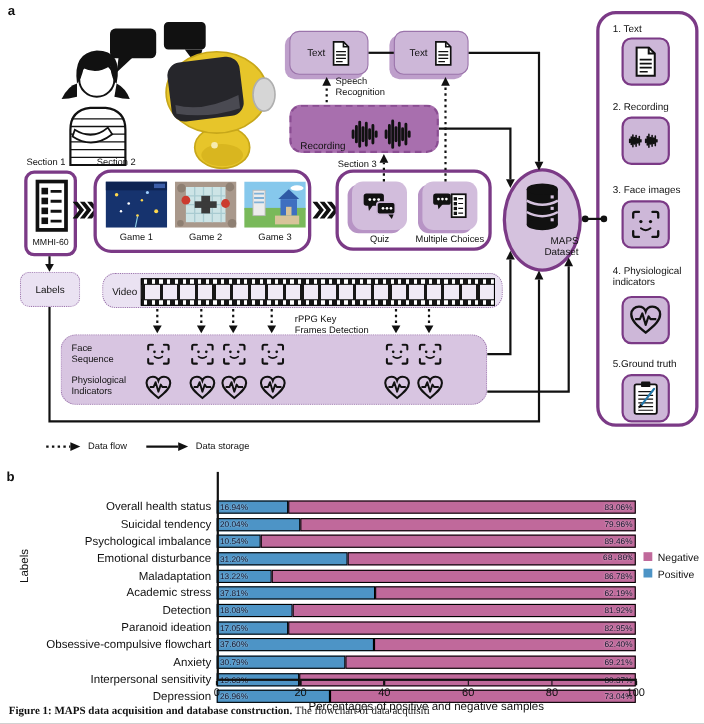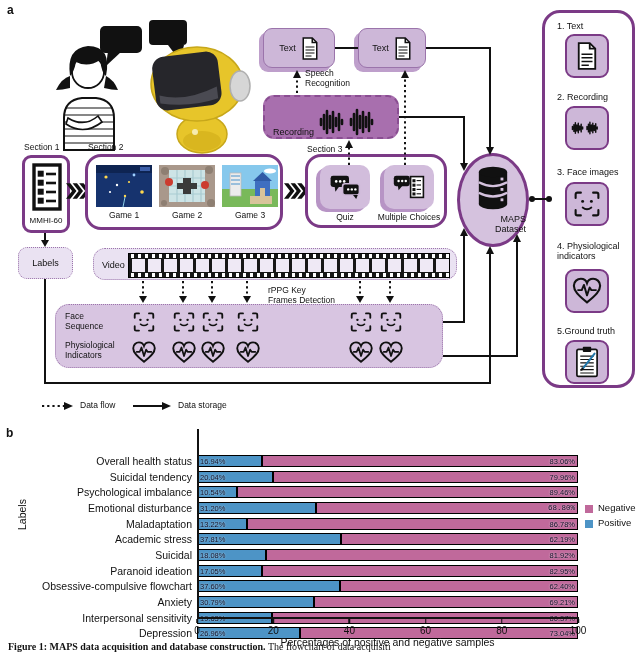--- a/index.html
+++ b/index.html
@@ -26,21 +26,21 @@
   .clab{width:192px;padding-right:5px;text-align:right;font-size:10.5px;flex:none;
         white-space:nowrap;}
   .ctrack{width:381px;height:12px;display:flex;flex:none;position:relative;}
   .seg{height:100%;box-sizing:border-box;border:1.2px solid #000;position:relative;}
   .vlab{position:absolute;top:50%;transform:translateY(-50%);font-size:7.5px;color:#101028;
         text-shadow:0 0 2px rgba(255,255,255,.7);white-space:nowrap;}
   .vlab.pl{left:2px;}
   .vlab.nl{right:2px;}
   .tick{position:absolute;top:0;width:1.5px;height:4px;background:#111;transform:translateX(-50%);}
   .ticklab{position:absolute;top:6px;transform:translateX(-50%);font-size:10px;}
-  .legrow{display:flex;align-items:flex-end;margin-bottom:4px;}
+  .legrow{display:flex;align-items:flex-start;margin-bottom:4px;}
   .legsq{width:8px;height:8px;margin-right:5px;flex:none;}
   .legtxt{font-size:9.5px;}
   .caption{font-family:"Liberation Serif","DejaVu Serif",serif;font-size:10px;}
 </style>
 </head>
 <body>
 
 <div id="page">
 
   <div class="abs panel-label" style="left:7px;top:3px;">a</div>
@@ -487,21 +487,21 @@
           <div class="ctrack">
             <div class="seg" style="width: 37.81%; background: rgb(77, 148, 198);">
               <span class="vlab pl">37.81%</span>
             </div>
             <div class="seg" style="width: 62.19%; background: rgb(192, 105, 155);">
               <span class="vlab nl">62.19%</span>
             </div>
           </div>
         </div>
         <div class="crow">
-          <div class="clab">Suicidal</div>
+          <div class="clab">Detection</div>
           <div class="ctrack">
             <div class="seg" style="width: 18.08%; background: rgb(77, 148, 198);">
               <span class="vlab pl">18.08%</span>
             </div>
             <div class="seg" style="width: 81.92%; background: rgb(192, 105, 155);">
               <span class="vlab nl">81.92%</span>
             </div>
           </div>
         </div>
         <div class="crow">

